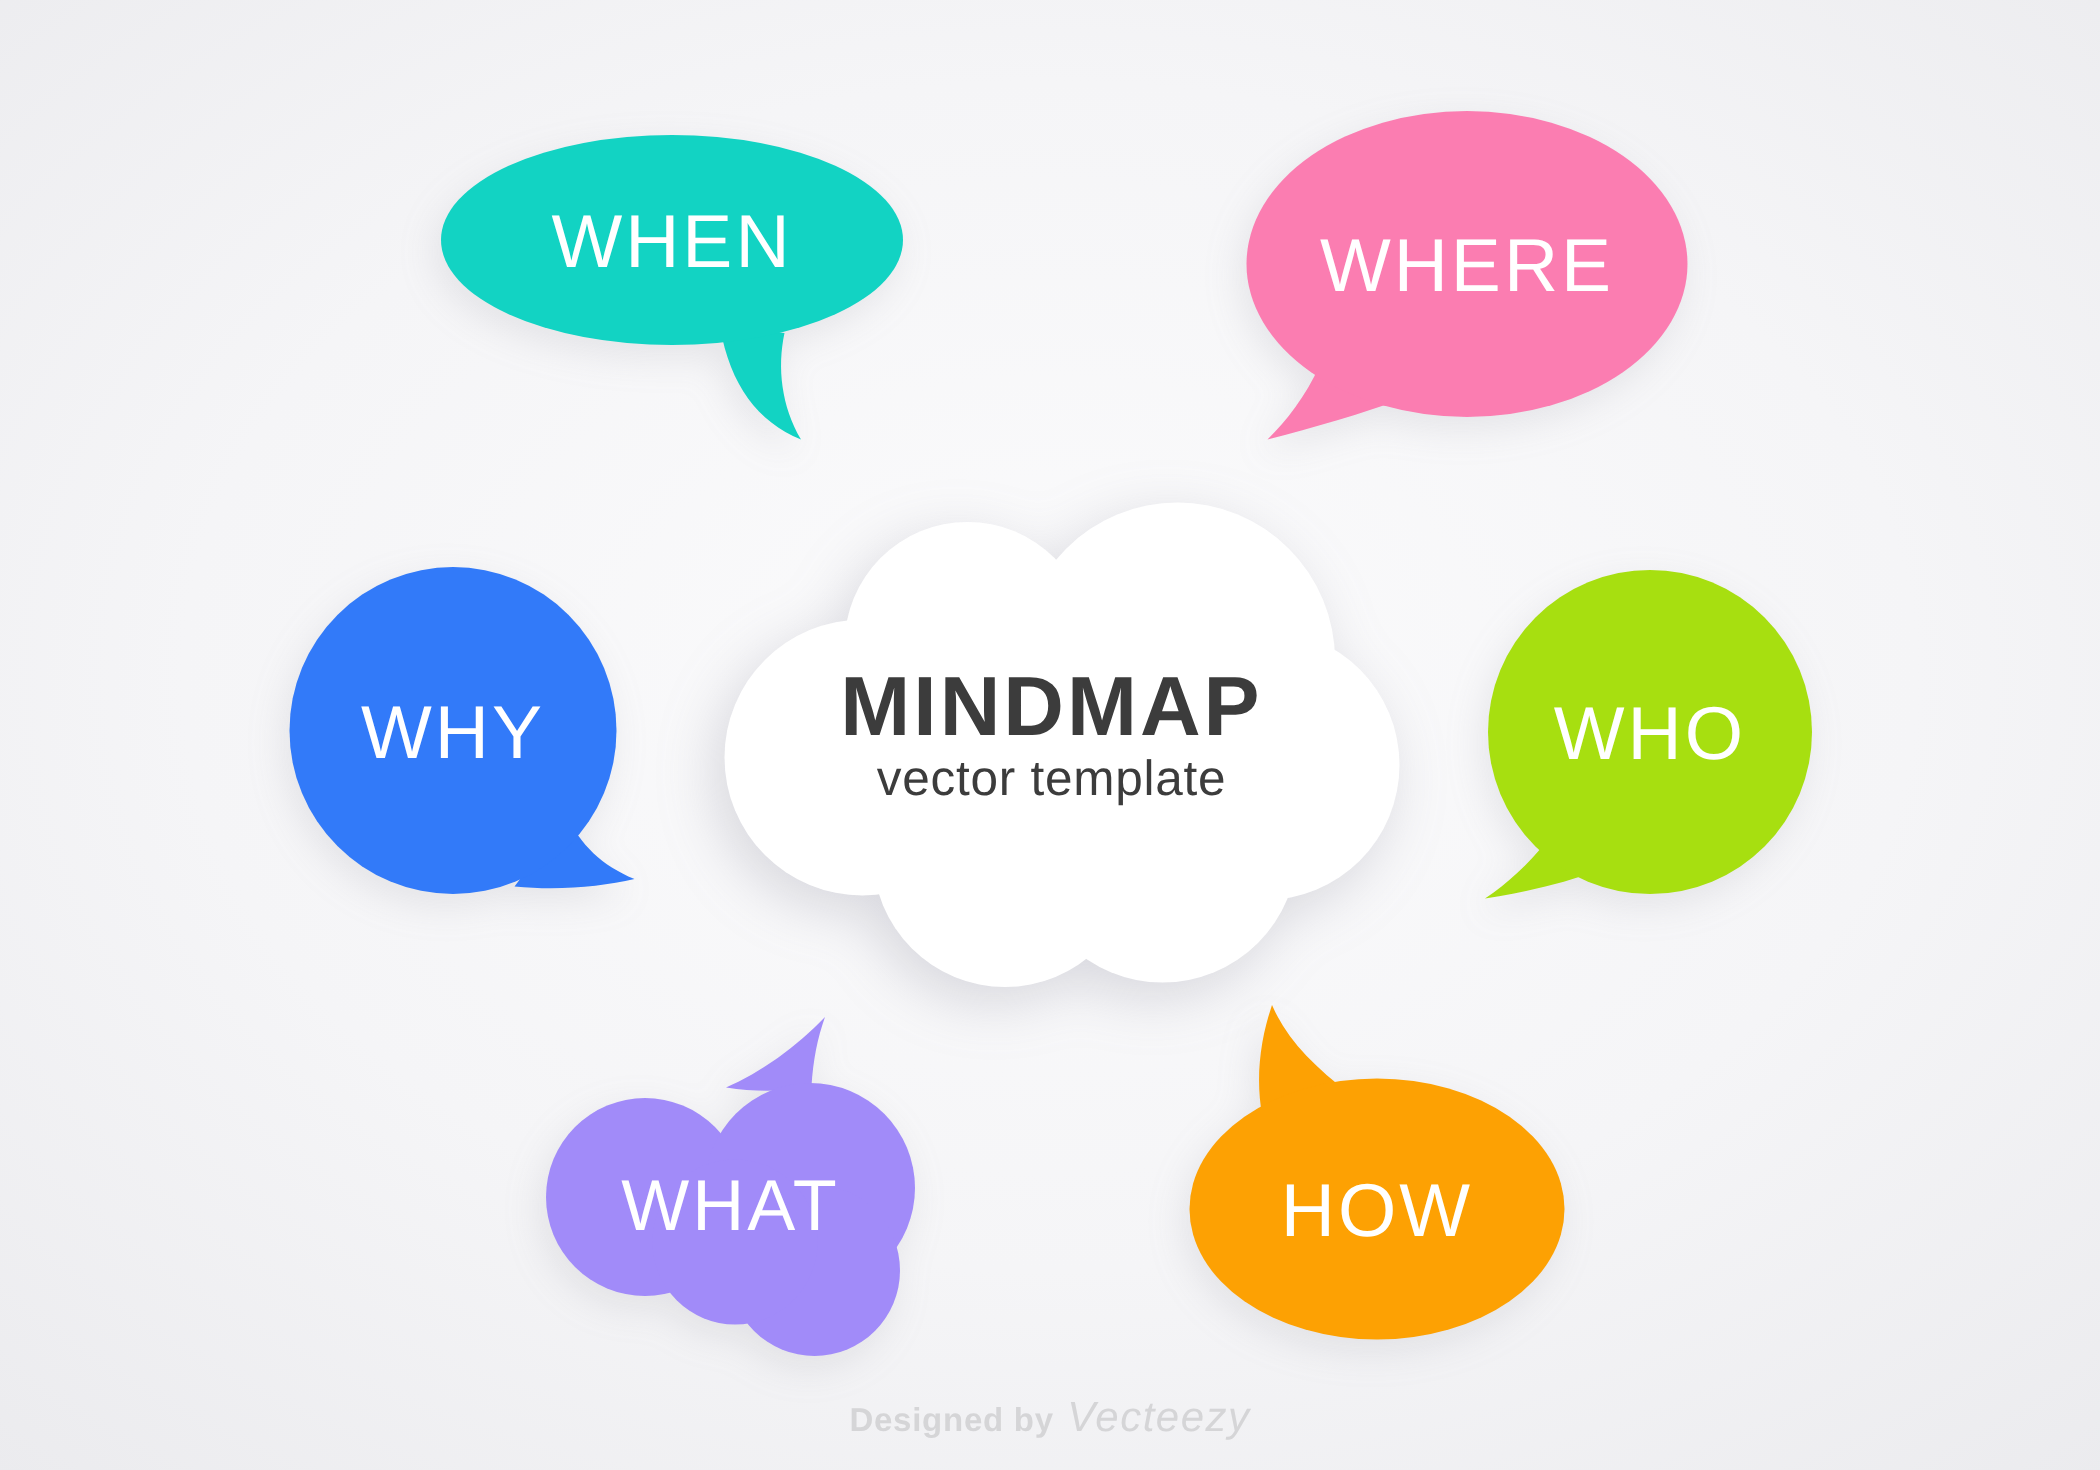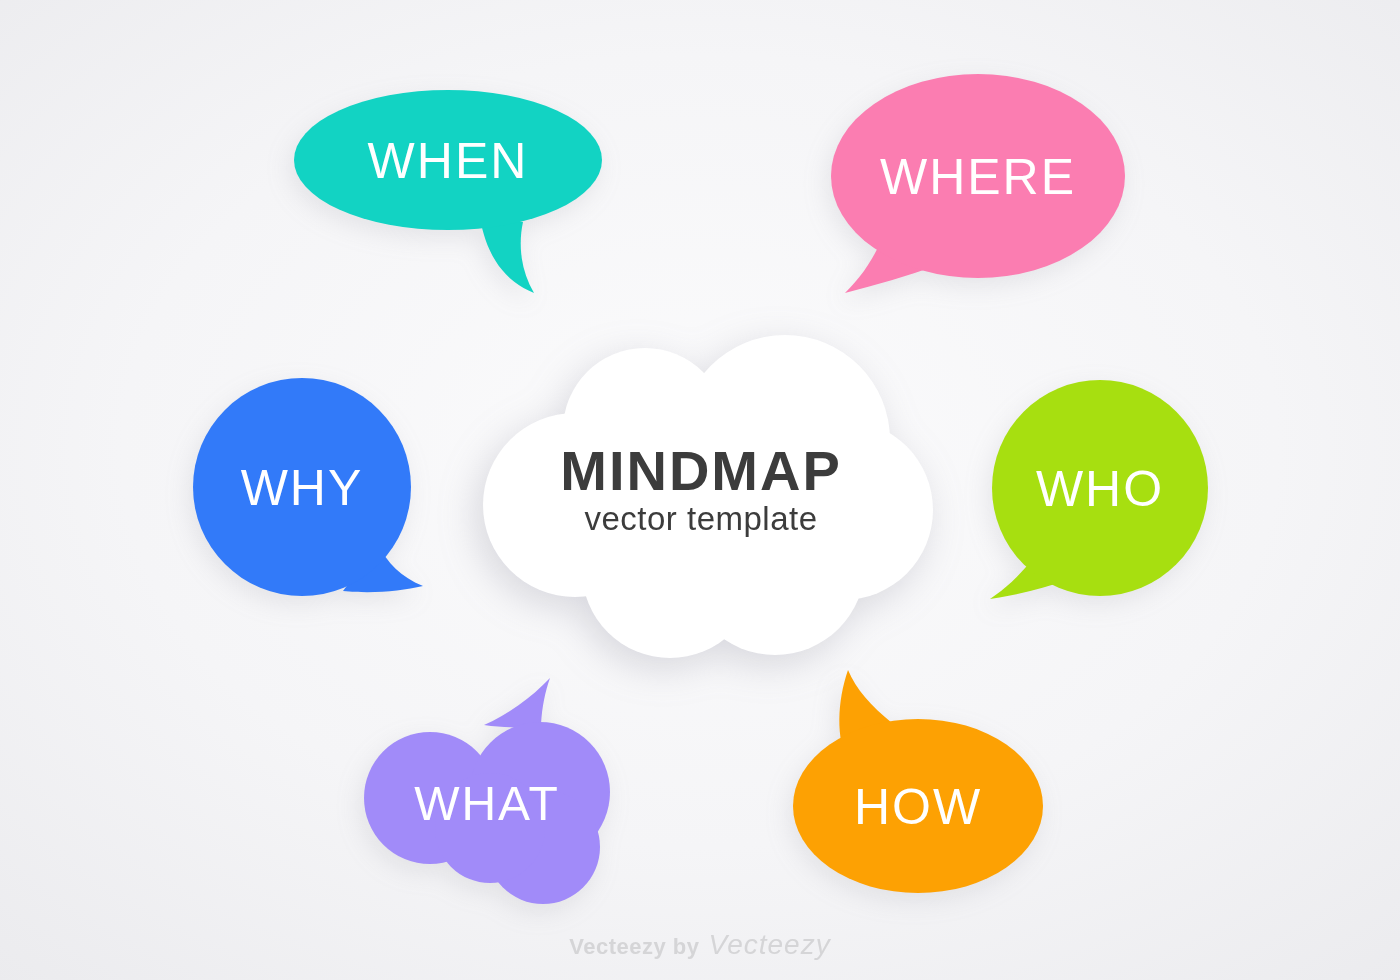--- a/index.html
+++ b/index.html
@@ -113,17 +113,17 @@
     <circle cx="310" cy="110" r="105" fill="#ffffff"></circle>
     <circle cx="368" cy="180" r="90" fill="#ffffff"></circle>
     <circle cx="195" cy="240" r="88" fill="#ffffff"></circle>
     <circle cx="300" cy="235" r="90" fill="#ffffff"></circle>
     <circle cx="240" cy="165" r="110" fill="#ffffff"></circle>
     <text class="cloud-title" x="226" y="160" fill="#3c3c3c">MINDMAP</text>
     <text class="cloud-subtitle" x="226" y="200" fill="#3c3c3c">vector template</text>
   </svg>
 
   <div class="footer">
-    <span class="designed">Vecteezy by</span>
+    <span class="designed">Designed by</span>
     <span class="brand">Vecteezy</span>
   </div>
 
 </div>
 
 </body></html>

